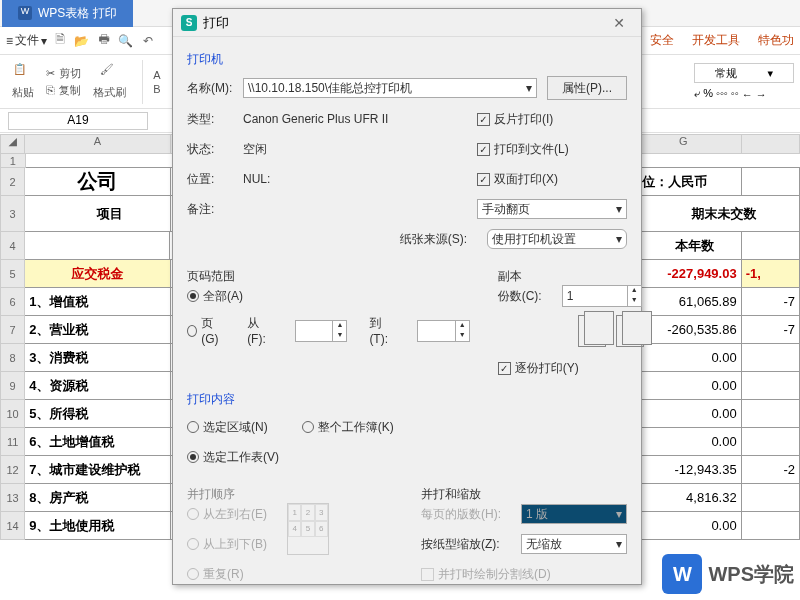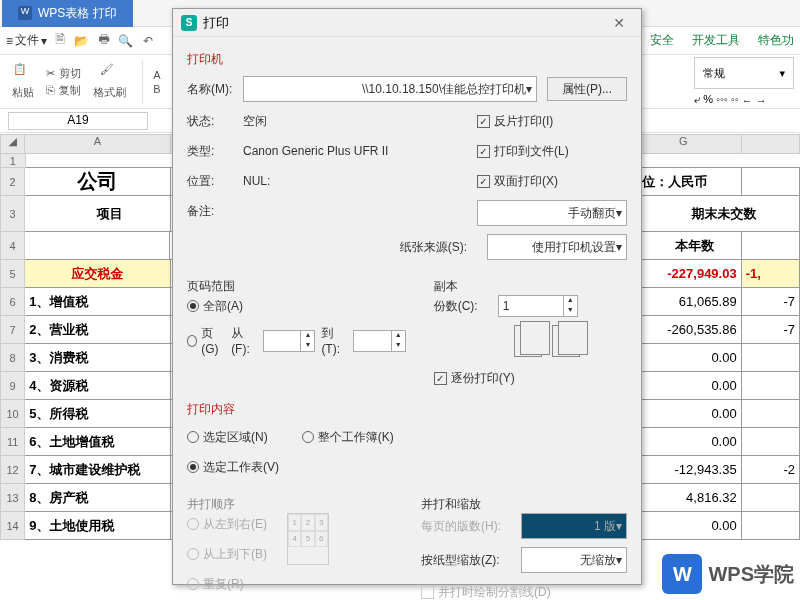--- a/index.html
+++ b/index.html
@@ -9,31 +9,31 @@
 .tabs { height: 27px; background: #f5f5f5; display: flex; align-items: center; border-bottom: 1px solid #ddd; }
 .tab { height: 27px; padding: 0 16px; display: flex; align-items: center; gap: 6px; font-size: 12px; }
 .tab.home { background: #fff; color: #2a7; }
 .tab.doc { background: #417acc; color: #fff; }
 .tabsp { width: 2px; }
 
 
 .menubar { height: 28px; display: flex; align-items: center; padding: 0 6px; gap: 4px; border-bottom: 1px solid #e0e0e0; font-size: 12px; color: #333; }
 .menubar .fm { display: flex; align-items: center; gap: 2px; }
 .menubar .ic { width: 18px; height: 18px; display: inline-flex; align-items: center; justify-content: center; color: #666; }
-.ribbon-tabs { margin-left: auto; display: flex; gap: 18px; color: #15803d; }
+.ribbon-tabs { margin-left: auto; display: flex; gap: 18px; color: #c2410c; }
 
 
 .ribbon { height: 54px; display: flex; align-items: center; padding: 0 6px; gap: 6px; border-bottom: 1px solid #e0e0e0; }
 .rbtn { display: flex; flex-direction: column; align-items: center; gap: 2px; padding: 2px 6px; font-size: 11px; color: #555; }
 .rbtn .ic { width: 20px; height: 20px; }
 .rgrp { display: flex; flex-direction: column; gap: 2px; }
 .rgrp .ri { display: flex; align-items: center; gap: 4px; font-size: 11px; color: #555; }
 .sep { width: 1px; height: 44px; background: #e0e0e0; margin: 0 4px; }
 .fmtgrp { margin-left: auto; display: flex; flex-direction: column; gap: 4px; }
-.sel { border: 1px solid #ccc; height: 32px; padding: 0 8px; font-size: 11px; display: flex; align-items: center; justify-content: space-between; text-align: center; }
+.sel { border: 1px solid #ccc; height: 20px; padding: 0 20px; font-size: 11px; display: flex; align-items: center; justify-content: space-between; text-align: center; }
 
 
 .addr { height: 24px; display: flex; align-items: center; border-bottom: 1px solid #e0e0e0; }
 .addr .box { width: 140px; border: 1px solid #ccc; height: 18px; margin-left: 8px; padding: 0 4px; text-align: center; font-size: 12px; }
 
 
 .sheet { position: absolute; top: 134px; left: 0; right: 0; bottom: 0; }
 .colhdr { height: 20px; display: flex; background: #e8e8e8; }
 .colhdr .ch { border: 1px solid #ccc; border-left: none; text-align: center; font-size: 11px; color: #666; }
 .colhdr .ch:first-child { border-left: 1px solid #ccc; }
@@ -49,24 +49,24 @@
 .red { color: #c00; }
 .title { font-size: 20px; font-weight: bold; justify-content: center; }
 
 
 .dialog { position: absolute; left: 172px; top: 8px; width: 470px; height: 577px; background: #f0f0f0; border: 1px solid #999; box-shadow: 2px 2px 6px rgba(0,0,0,0.3); }
 .dlg-title { height: 28px; display: flex; align-items: center; padding: 0 8px; font-size: 13px; border-bottom: 1px solid #ddd; }
 .dlg-title .tic { width: 16px; height: 16px; background: #1a9; border-radius: 3px; margin-right: 6px; display: flex; align-items: center; justify-content: center; color: #fff; font-size: 10px; font-weight: bold; }
 .dlg-title .cls { margin-left: auto; width: 28px; text-align: center; color: #666; font-size: 14px; }
 .dlg-body { padding: 10px 14px; font-size: 12px; color: #333; }
 .grp { padding: 4px 0 10px; }
-.grp .gt { font-size: 12px; color: #b91c1c; margin-bottom: 8px; }
+.grp .gt { font-size: 12px; color: #1d4ed8; margin-bottom: 8px; }
 .frow { display: flex; align-items: center; margin-bottom: 8px; min-height: 22px; }
 .lbl { width: 56px; }
-.combo { flex: 1; height: 26px; border: 1px solid #aaa; background: #fff; display: flex; align-items: center; padding: 0 4px; justify-content: flex-end; }
+.combo { flex: 1; height: 20px; border: 1px solid #aaa; background: #fff; display: flex; align-items: center; padding: 0 4px; justify-content: space-between; }
 .btn { height: 24px; border: 1px solid #aaa; background: #eee; padding: 0 14px; display: flex; align-items: center; margin-left: 10px; font-size: 12px; }
 .chk { display: flex; align-items: center; gap: 4px; }
 .cb { width: 13px; height: 13px; border: 1px solid #666; display: inline-flex; align-items: center; justify-content: center; font-size: 10px; color: #333; }
 .cb.on::after { content: "✓"; }
 .radio { display: flex; align-items: center; gap: 4px; }
 .rd { width: 12px; height: 12px; border: 1px solid #666; border-radius: 50%; display: inline-flex; align-items: center; justify-content: center; }
 .rd.on::after { content: ""; width: 6px; height: 6px; background: #333; border-radius: 50%; }
 .rd.dis { border-color: #bbb; }
 .spin { width: 62px; height: 22px; border: 1px solid #aaa; background: #fff; display: flex; }
 .spin .sv { flex: 1; padding: 0 4px; display: flex; align-items: center; }
@@ -262,26 +262,26 @@
         <span class="lbl">名称(M):</span>
         <div class="combo">
             <span>\\10.10.18.150\佳能总控打印机</span>
             <span>▾</span>
           </div>
         <div class="btn">属性(P)...</div>
       </div>
       <div style="display:flex;">
         <div style="flex:1;">
           <div class="frow">
+              <span class="lbl">类型:</span>
+              <span>Canon Generic Plus UFR II</span>
+            </div>
+          <div class="frow">
               <span class="lbl">状态:</span>
               <span>空闲</span>
-            </div>
-          <div class="frow">
-              <span class="lbl">类型:</span>
-              <span>Canon Generic Plus UFR II</span>
             </div>
           <div class="frow">
               <span class="lbl">位置:</span>
               <span>NUL:</span>
             </div>
           <div class="frow">
               <span class="lbl">备注:</span>
             </div>
         </div>
         <div style="width:150px;">
@@ -300,36 +300,36 @@
           <div class="frow">
               <div class="combo" style="width:140px;">
                 <span>手动翻页</span>
                 <span>▾</span>
               </div>
             </div>
         </div>
       </div>
       <div class="frow" style="justify-content:flex-end;">
         <span style="margin-right:20px;">纸张来源(S):</span>
-        <div class="combo" style="width:140px;flex:none;">
+        <div class="combo" style="width:140px;flex:none;border-radius:6px;">
             <span>使用打印机设置</span>
             <span>▾</span>
           </div>
       </div>
     </div>
 
     <div class="cols2">
 
       <div class="col">
         <div class="gt">页码范围</div>
         <div class="frow radio">
             <span class="rd on"></span>
             <span>全部(A)</span>
           </div>
-        <div class="frow" style="gap:6px;">
+        <div class="frow" style="gap:22px;">
           <span class="radio">
               <span class="rd"></span>
               <span>页(G)</span>
             </span>
           <span>从(F):</span>
           <div class="spin">
               <span class="sv"></span>
               <span class="sb">
                 <div>▲</div>
                 <div>▼</div>

